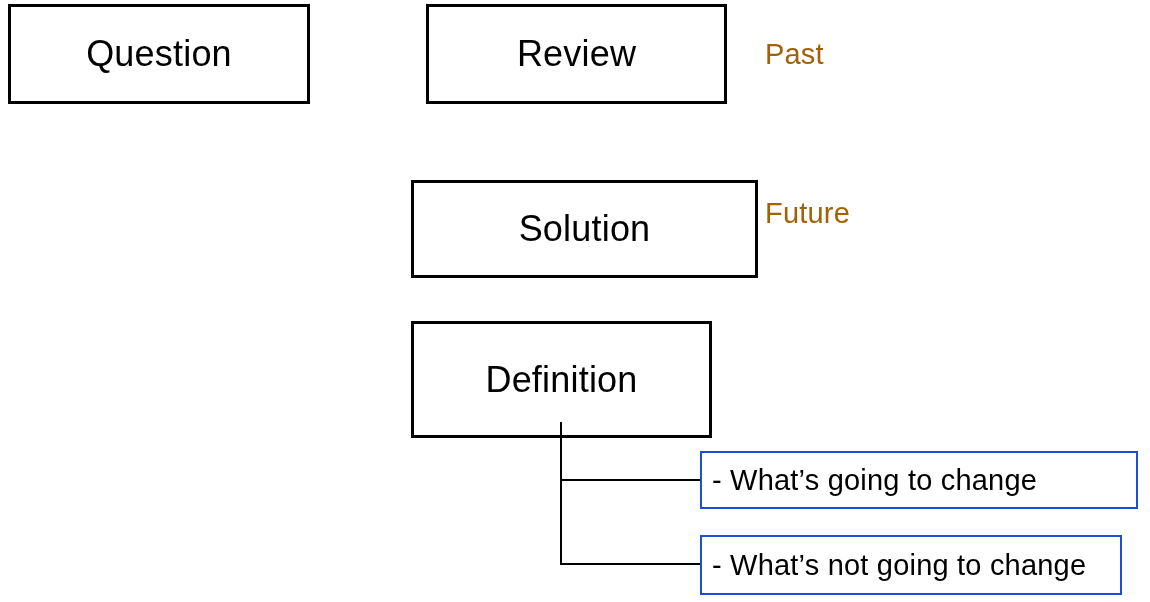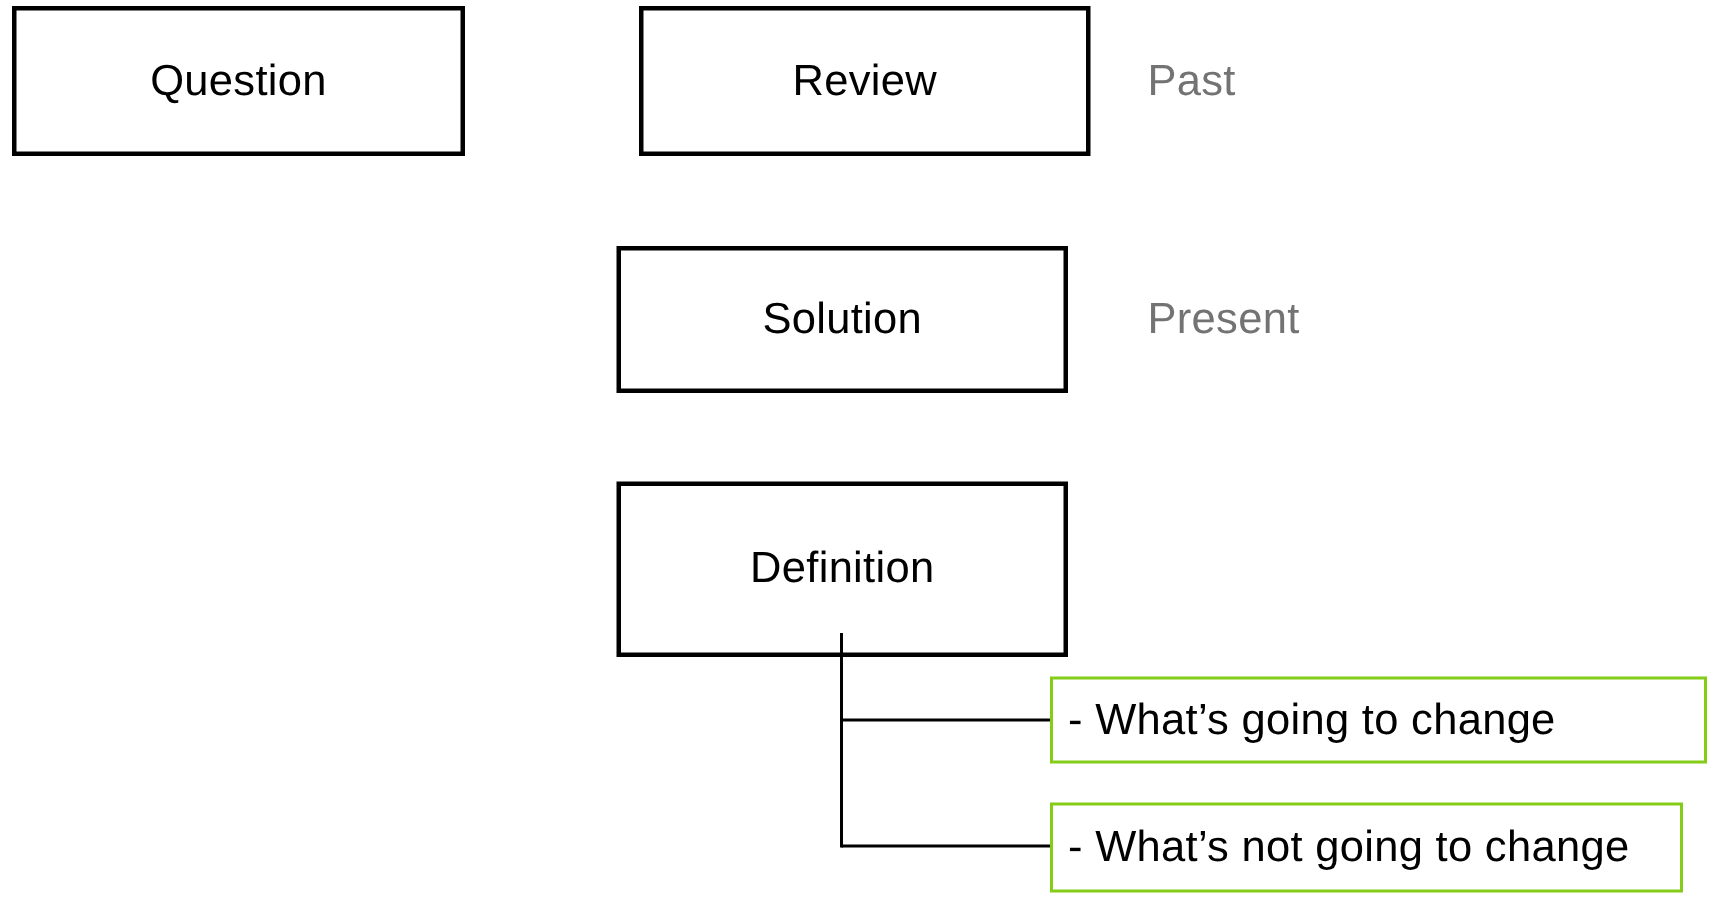--- a/index.html
+++ b/index.html
@@ -14,46 +14,46 @@
     background: #ffffff;
     overflow: hidden;
   }
   .node {
     position: absolute;
     border: 3px solid #000000;
     background: #ffffff;
     display: flex;
     align-items: center;
     justify-content: center;
-    font-size: 29px;
+    font-size: 36px;
     color: #000000;
     letter-spacing: 0.2px;
   }
   .node-question { left: 8px;   top: 4px;   width: 302px; height: 100px; }
   .node-review   { left: 426px; top: 4px;   width: 301px; height: 100px; }
-  .node-solution { left: 411px; top: 164px; width: 301px; height: 98px;  }
+  .node-solution { left: 411px; top: 180px; width: 347px; height: 98px;  }
   .node-definition { left: 411px; top: 321px; width: 301px; height: 117px; }
 
   .time-label {
     position: absolute;
     left: 765px;
     display: flex;
     align-items: center;
     font-size: 29px;
-    color: #737373;
+    color: #a16207;
     letter-spacing: 0.2px;
   }
   .label-past    { top: 4px;   height: 100px; }
   .label-present { top: 164px; height: 98px;  }
   .label-future  { top: 321px; height: 101px; }
 
   .child-node {
     position: absolute;
     left: 700px;
-    border: 2px solid #84cc16;
+    border: 2px solid #1d4ed8;
     background: #ffffff;
     display: flex;
     align-items: center;
     justify-content: flex-start;
     padding-left: 10px;
     font-size: 29px;
     color: #000000;
     letter-spacing: 0.2px;
     white-space: nowrap;
   }
@@ -81,21 +81,21 @@
     <span>Review</span>
   </div>
   <div class="time-label label-past">
     <span>Past</span>
   </div>
 
   <div class="node node-solution">
     <span>Solution</span>
   </div>
   <div class="time-label label-present">
-    <span>Present</span>
+    <span>Future</span>
   </div>
 
   <div class="node node-definition">
     <span>Definition</span>
   </div>
 
   <div class="connector conn-vertical"></div>
   <div class="connector conn-branch-1"></div>
   <div class="connector conn-branch-2"></div>
 

